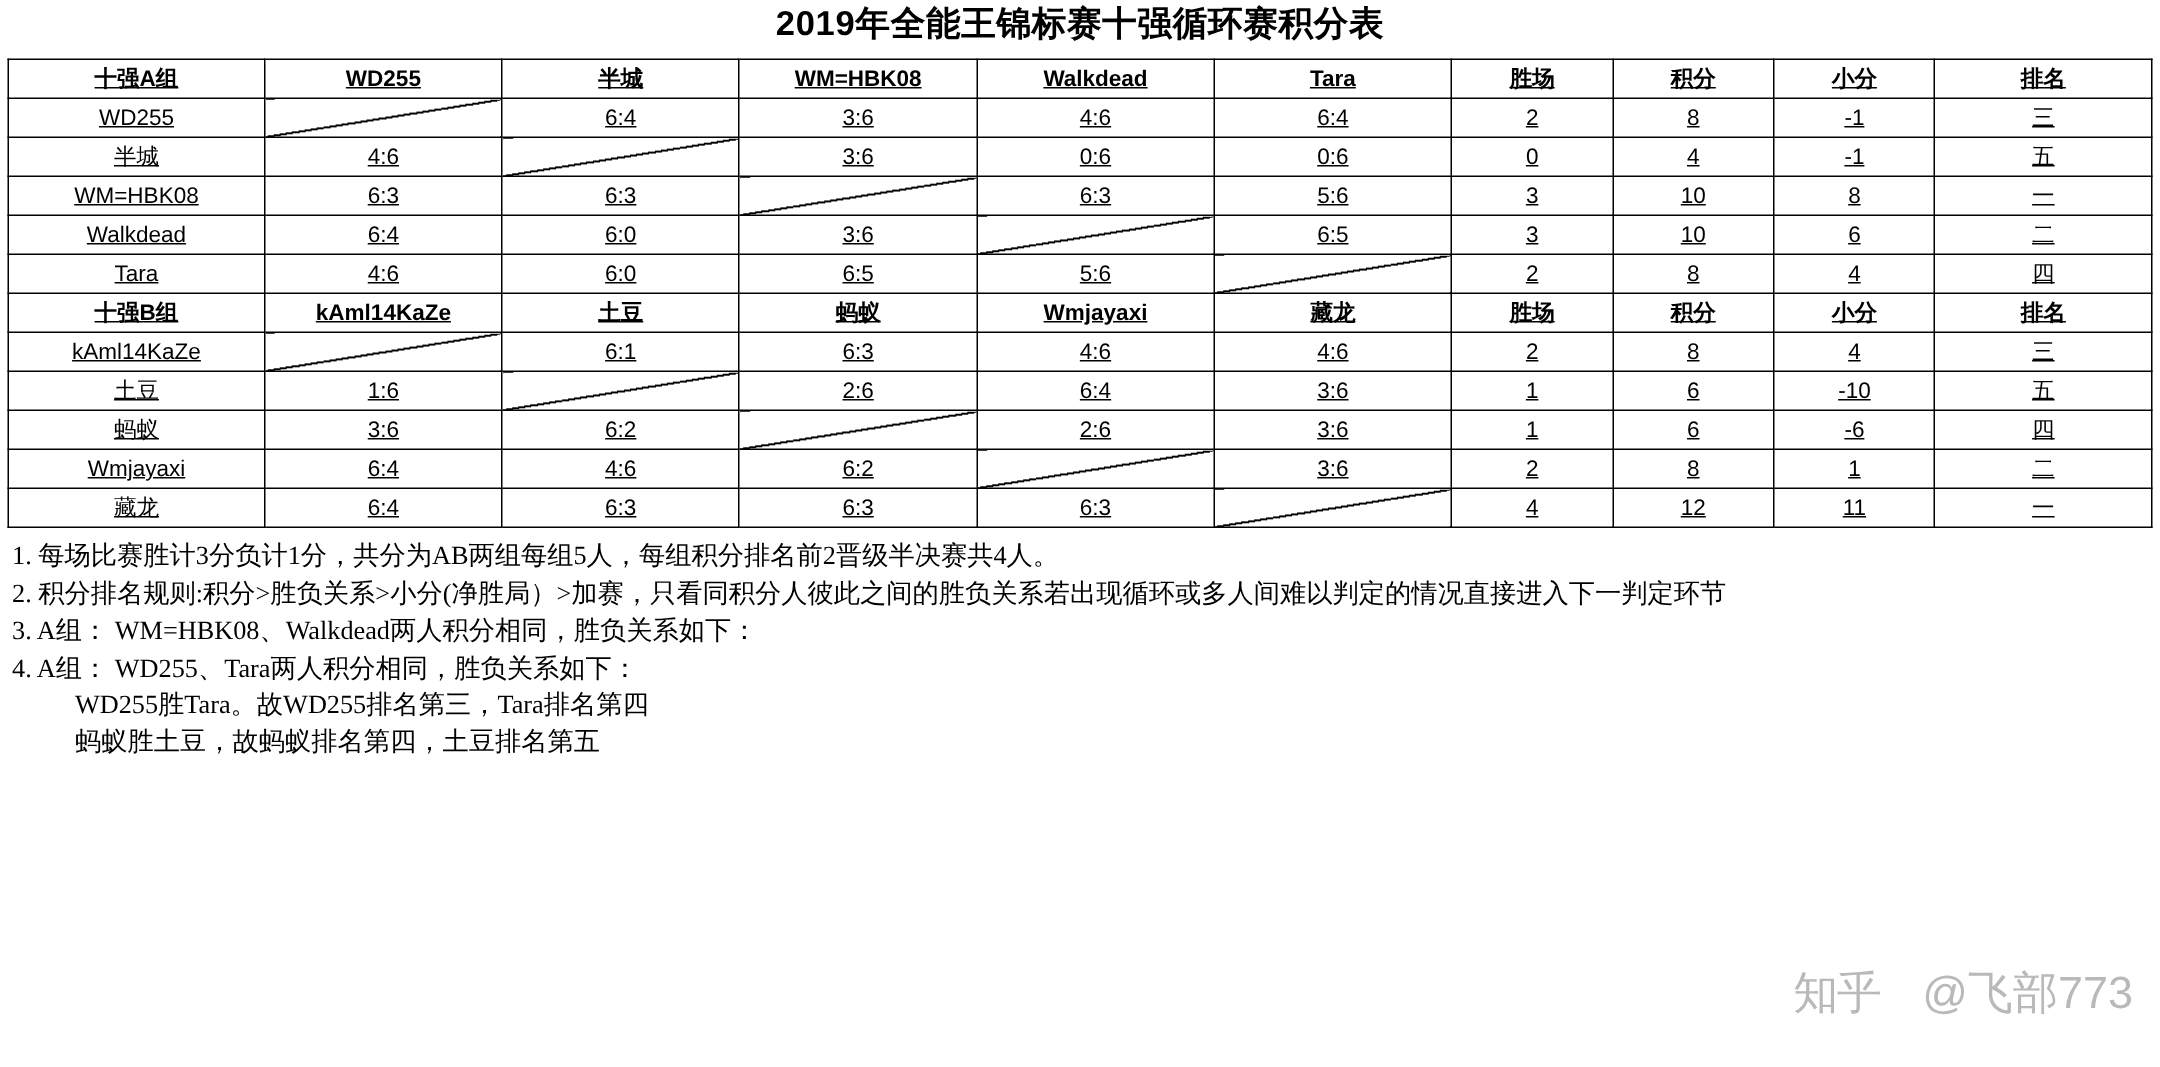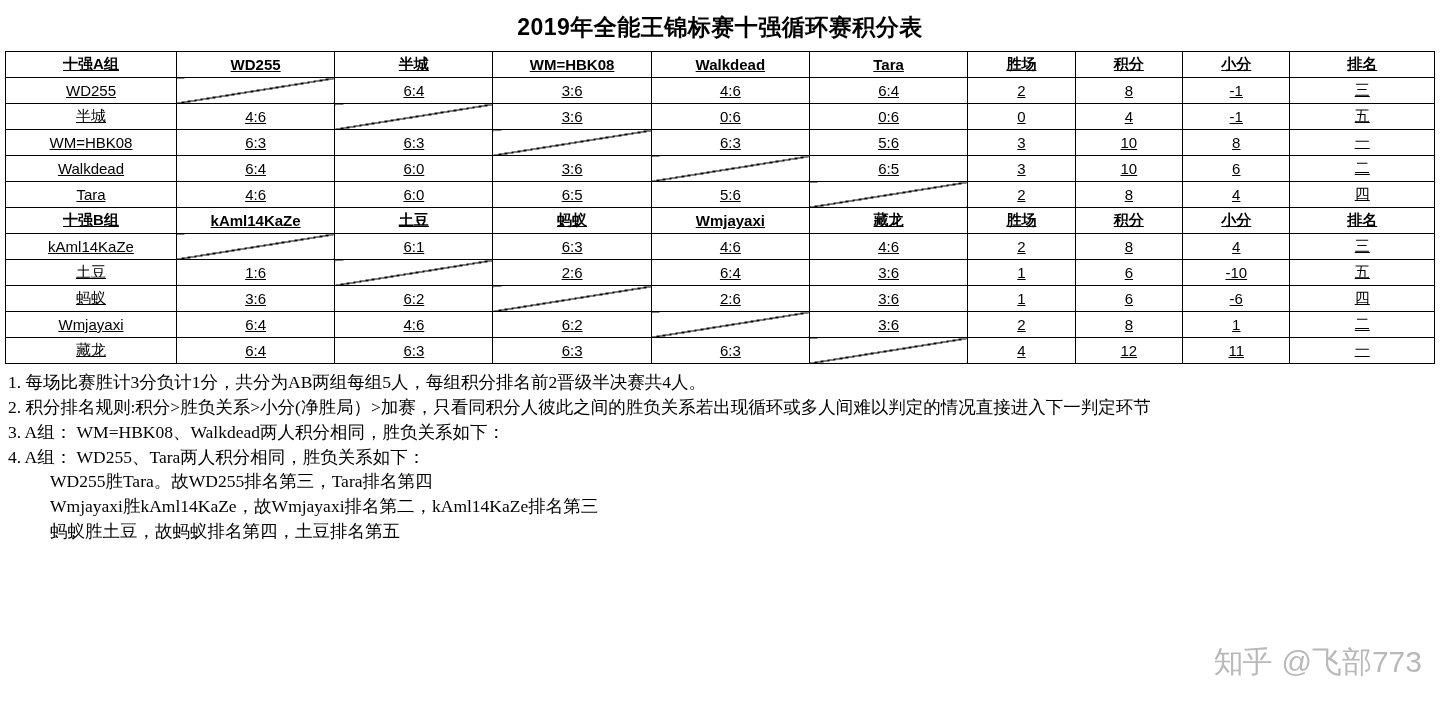--- a/index.html
+++ b/index.html
@@ -17,21 +17,21 @@
   }
   .page {
     width: 1440px;
     height: 711px;
     position: relative;
   }
   .title {
     text-align: center;
     font-size: 23px;
     font-weight: bold;
-    padding: 12px 0 8px 0;
+    padding: 0 0 8px 0;
     letter-spacing: 0.5px;
   }
   table.standings {
     border-collapse: collapse;
     width: 1430px;
     margin: 0 5px;
     table-layout: fixed;
     text-decoration: underline;
   }
   table.standings td {
@@ -80,21 +80,21 @@
   }
   .watermark {
     position: absolute;
     right: 18px;
     bottom: 28px;
     font-size: 30px;
     color: #b9b9b9;
     font-family: "Liberation Sans", sans-serif;
     display: flex;
     align-items: center;
-    gap: 10px;
+    gap: 28px;
     font-weight: 500;
   }
   .watermark .zh-logo {
     font-size: 30px;
     color: #b9b9b9;
     letter-spacing: -1px;
   }
 </style>
 </head>
 <body>
@@ -275,21 +275,20 @@
       </tr>
     </tbody>
   </table>
 
   <div class="notes">
     <div>1. 每场比赛胜计3分负计1分，共分为AB两组每组5人，每组积分排名前2晋级半决赛共4人。</div>
     <div>2. 积分排名规则:积分&gt;胜负关系&gt;小分(净胜局）&gt;加赛，只看同积分人彼此之间的胜负关系若出现循环或多人间难以判定的情况直接进入下一判定环节</div>
     <div>3. A组： WM=HBK08、Walkdead两人积分相同，胜负关系如下：</div>
     <div>4. A组： WD255、Tara两人积分相同，胜负关系如下：</div>
     <div class="indent">WD255胜Tara。故WD255排名第三，Tara排名第四</div>
-    <div class="indent">Wmjayaxi胜kAml14KaZe，故Wmjayaxi排名第二，kAml14KaZe排名第三</div>
     <div class="indent">蚂蚁胜土豆，故蚂蚁排名第四，土豆排名第五</div>
   </div>
 
   <div class="watermark">
     <span class="zh-logo">知乎</span>
     <span>@飞部773</span>
   </div>
 
 </div>
 

